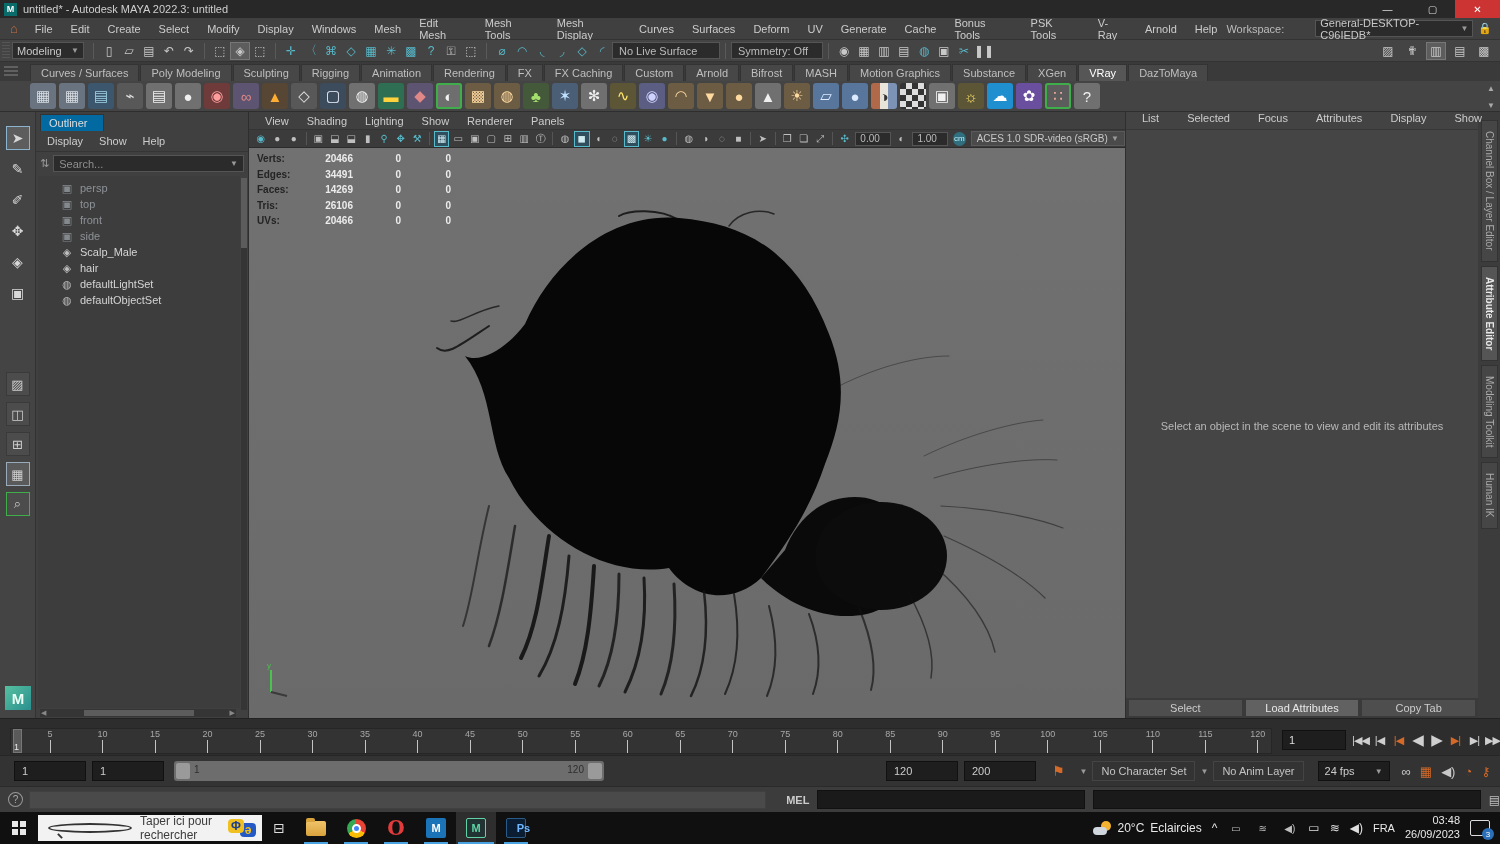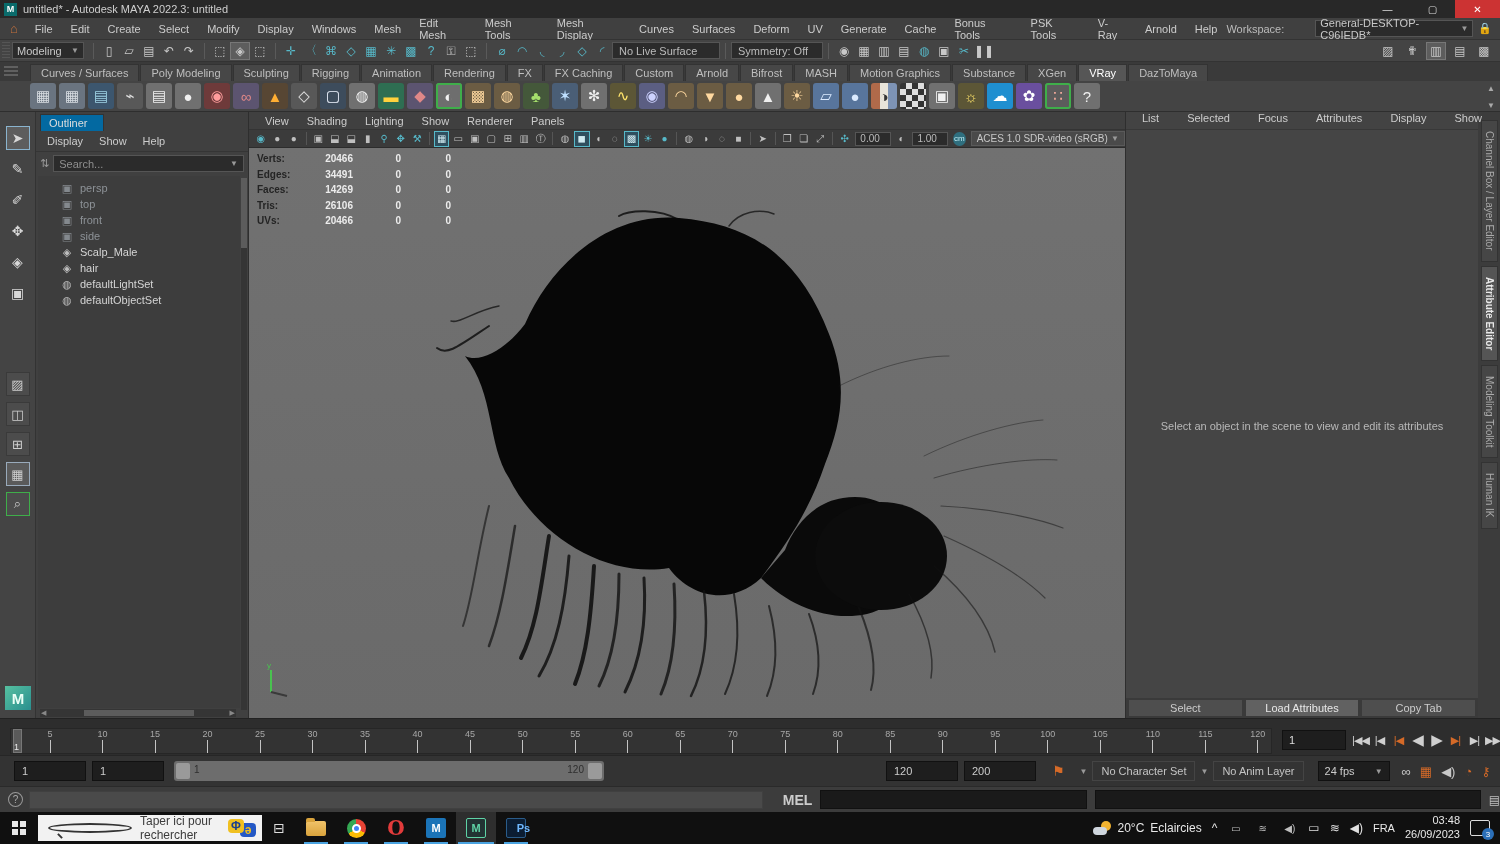--- a/index.html
+++ b/index.html
@@ -155,21 +155,21 @@
   .rr-caret { color:#999; font-size:8px; margin:0 5px; }
   .rr-select { height:20px; background:#333; border:1px solid #444; color:#c4c4c4; display:flex; align-items:center; padding:0 8px; }
   .fps-select { width:72px; height:20px; background:#1e1e1e; border:1px solid #111; color:#ccc; display:flex; align-items:center; justify-content:space-between; padding:0 6px; margin-left:14px; }
   .rr-icons { display:flex; align-items:center; gap:9px; margin-left:12px; color:#c8c8c8; font-size:13px; }
   .rr-icons .orange { color:#d56a28; }
 
   
   .cmd-row { position:absolute; left:0; top:786px; width:1500px; height:26px; background:#3c3c3c; display:flex; align-items:center; border-top:1px solid #2a2a2a; }
   .help-circle { width:15px; height:15px; border-radius:50%; border:1px solid #999; color:#aaa; font-size:10px; display:flex; align-items:center; justify-content:center; margin:0 6px 0 8px; }
   .help-bar { width:738px; height:18px; background:#4a4a4a; border:1px solid #404040; }
-  .mel-label { color:#ccc; margin:0 8px 0 20px; font-size:14px; font-weight:bold; }
+  .mel-label { color:#ccc; margin:0 8px 0 20px; font-size:11px; font-weight:bold; }
   .cmd-input { width:268px; height:19px; background:#1a1a1a; border:1px solid #111; }
   .cmd-output { width:388px; height:19px; background:#1a1a1a; border:1px solid #111; margin-left:8px; }
   .script-icon { margin-left:8px; color:#c0c0c0; font-size:12px; }
 
   
   .taskbar { position:absolute; left:0; top:812px; width:1500px; height:32px; background:#101010; display:flex; align-items:center; }
   .start-btn { width:38px; height:32px; display:flex; align-items:center; justify-content:center; }
   .start-grid { width:14px; height:14px; display:grid; grid-template-columns:6px 6px; grid-template-rows:6px 6px; gap:2px; }
   .start-grid b { background:#e8e8e8; }
   .tb-search { width:224px; height:26px; background:#f2f2f2; display:flex; align-items:center; gap:8px; padding:0 6px; }

